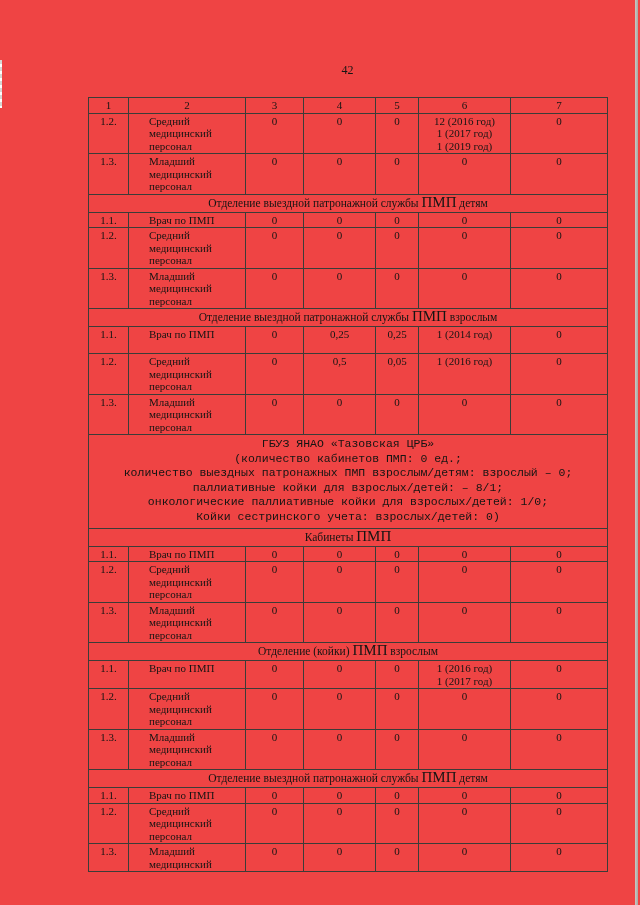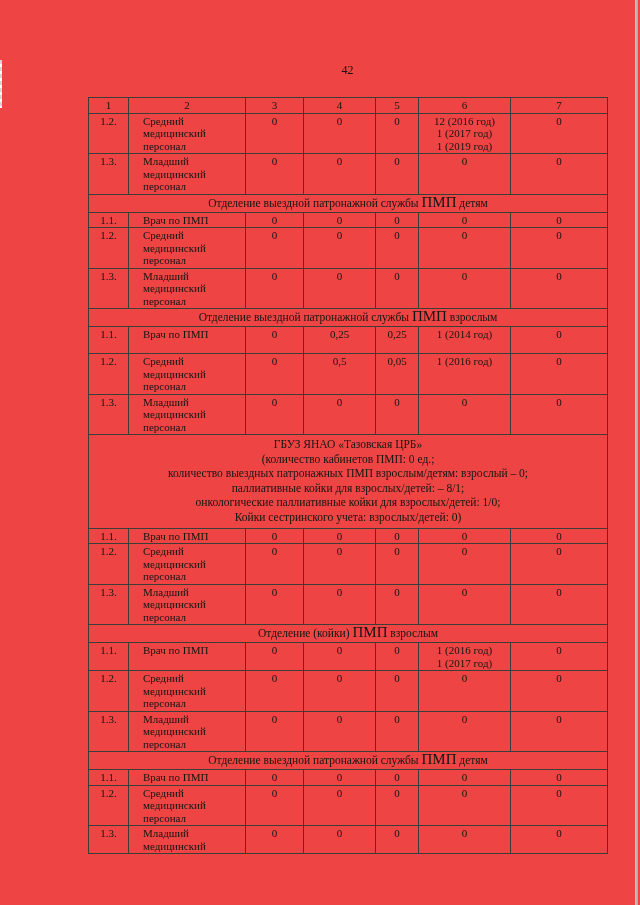--- a/index.html
+++ b/index.html
@@ -26,31 +26,31 @@
     border-collapse:collapse; table-layout:fixed;
   }
   .doc-table th, .doc-table td {
     border:1px solid #3c3c38;
     font-size:11px; line-height:12.5px;
     font-weight:normal; vertical-align:top;
     padding:1px 2px; overflow:hidden;
   }
   .doc-table th { text-align:center; height:12px; }
   td.cell-num  { text-align:center; }
-  td.cell-name { text-align:left; padding-left:14px; white-space:pre-line; }
+  td.cell-name { text-align:left; padding-left:20px; white-space:pre-line; }
   td.cell-val  { text-align:center; white-space:pre-line; }
   tr.section-row td {
     text-align:center; font-size:11.5px; line-height:13px;
     padding:1px 0 2px 0; vertical-align:middle;
   }
   tr.section-row .pmp { font-size:15px; line-height:13px; }
   tr.tall td { height:24px; }
   tr.info-row td { padding:2px 0 3px 0; }
   .info-line {
-    text-align:center; font-size:11.5px; line-height:14.6px;
+    text-align:center; font-size:11.5px; line-height:14.6px;font-family:Liberation Mono, monospace;
   }
 </style>
 </head>
 <body>
 
 <div class="page">
   <div class="scan-edge-left"></div>
   <div class="scan-edge-right"></div>
 
   <div class="page-number">42</div>
@@ -172,20 +172,23 @@
         <tr class="info-row">
           <td colspan="7">
             <div class="info-line">ГБУЗ ЯНАО «Тазовская ЦРБ»</div>
             <div class="info-line">(количество кабинетов ПМП: 0 ед.;</div>
             <div class="info-line">количество выездных патронажных ПМП взрослым/детям: взрослый – 0;</div>
             <div class="info-line">паллиативные койки для взрослых/детей: – 8/1;</div>
             <div class="info-line">онкологические паллиативные койки для взрослых/детей: 1/0;</div>
             <div class="info-line">Койки сестринского учета: взрослых/детей: 0)</div>
           </td>
         </tr>
+        <tr class="section-row">
+          <td colspan="7">Кабинеты <span class="pmp">ПМП</span></td>
+        </tr>
         <tr>
           <td class="cell-num">1.1.</td>
           <td class="cell-name">Врач по ПМП</td>
           <td class="cell-val">0</td>
           <td class="cell-val">0</td>
           <td class="cell-val">0</td>
           <td class="cell-val">0</td>
           <td class="cell-val">0</td>
         </tr>
         <tr>

